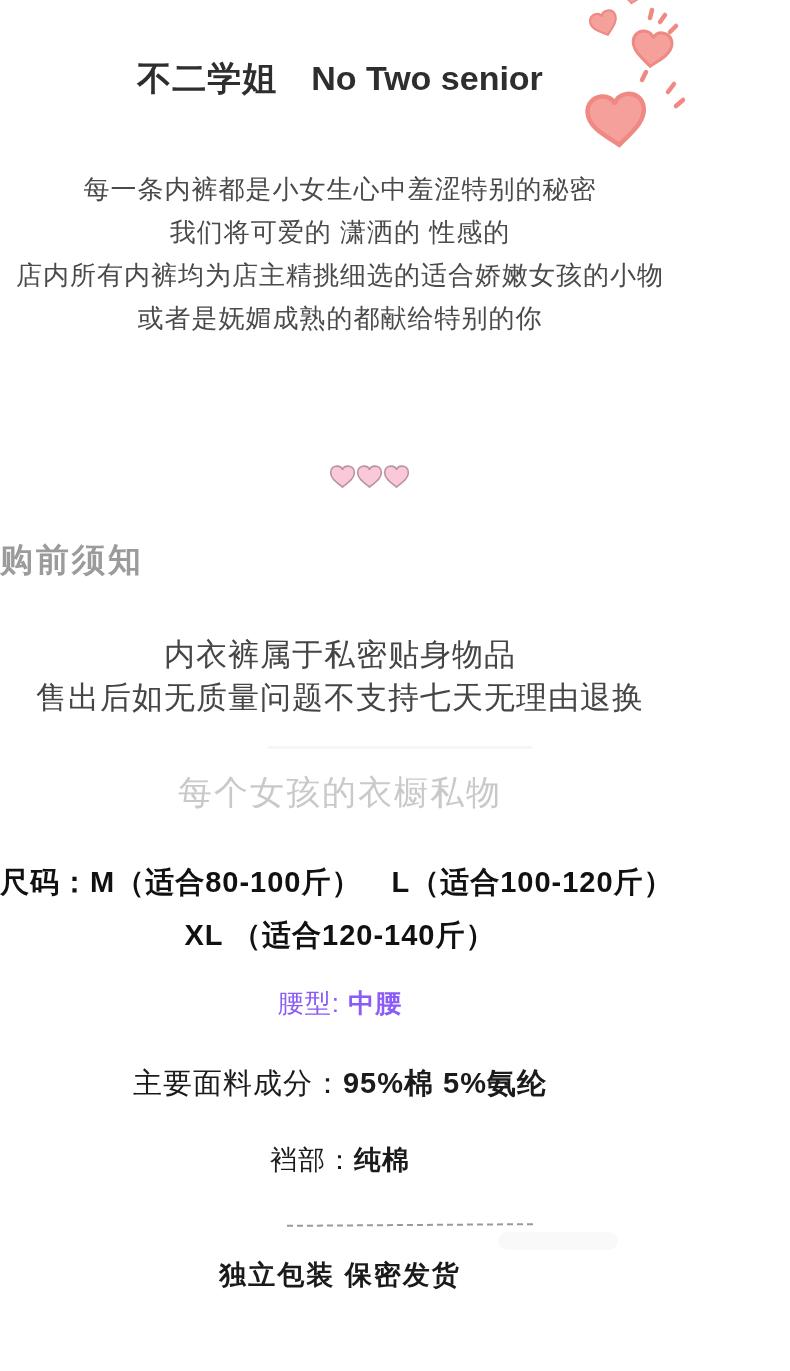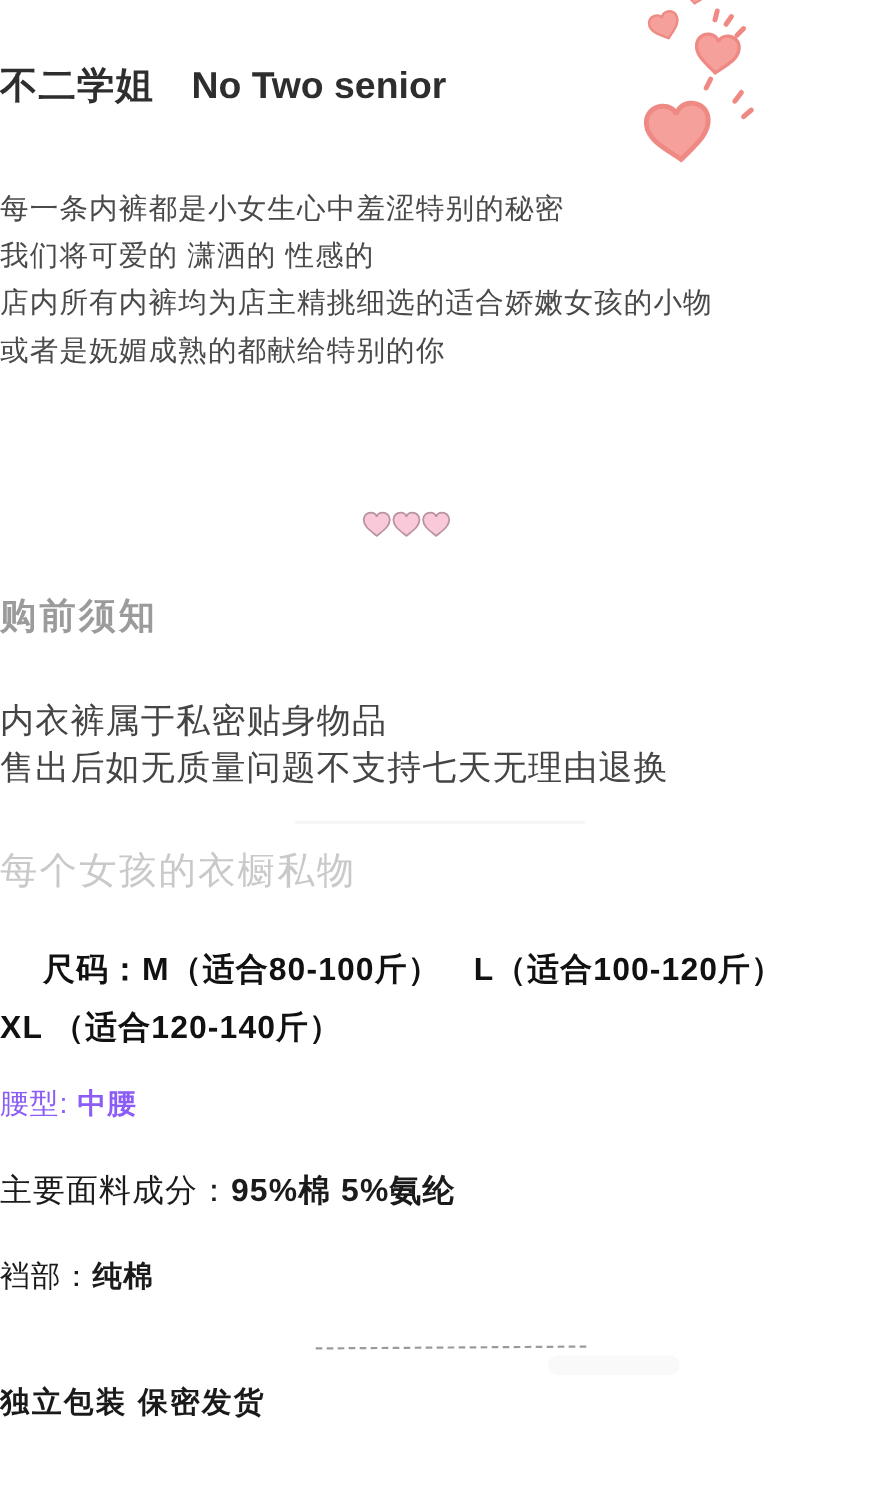--- a/index.html
+++ b/index.html
@@ -2,22 +2,22 @@
 <html><head>
 <meta charset="utf-8">
 <style>
   html,body { margin:0; padding:0; background:#ffffff; }
   .page {
     position:relative; width:790px; height:1371px; background:#ffffff;
     overflow:hidden;
     font-family:"Liberation Sans","DejaVu Sans",sans-serif;
   }
   .abs { position:absolute; }
-  .center-790 { left:0; width:680px; }
-  .center-752 { left:0; width:752px; text-align:center; }
+  .center-790 { left:0; width:680px; text-align:center; }
+  .center-752 { left:0; width:752px; text-align:left; }
   .center-740 { left:0; width:740px; text-align:center; }
   .center-750 { left:0; width:750px; text-align:left; }
 
   
   .brand-row { top:54px; font-size:34px; font-weight:700; color:#2e2e2e; letter-spacing:1px; line-height:48px; }
   .brand-en { margin-left:34px; font-weight:700; letter-spacing:0; }
 
   
   .corner-hearts { position:absolute; top:0; left:572px; width:165px; height:170px; }
 

